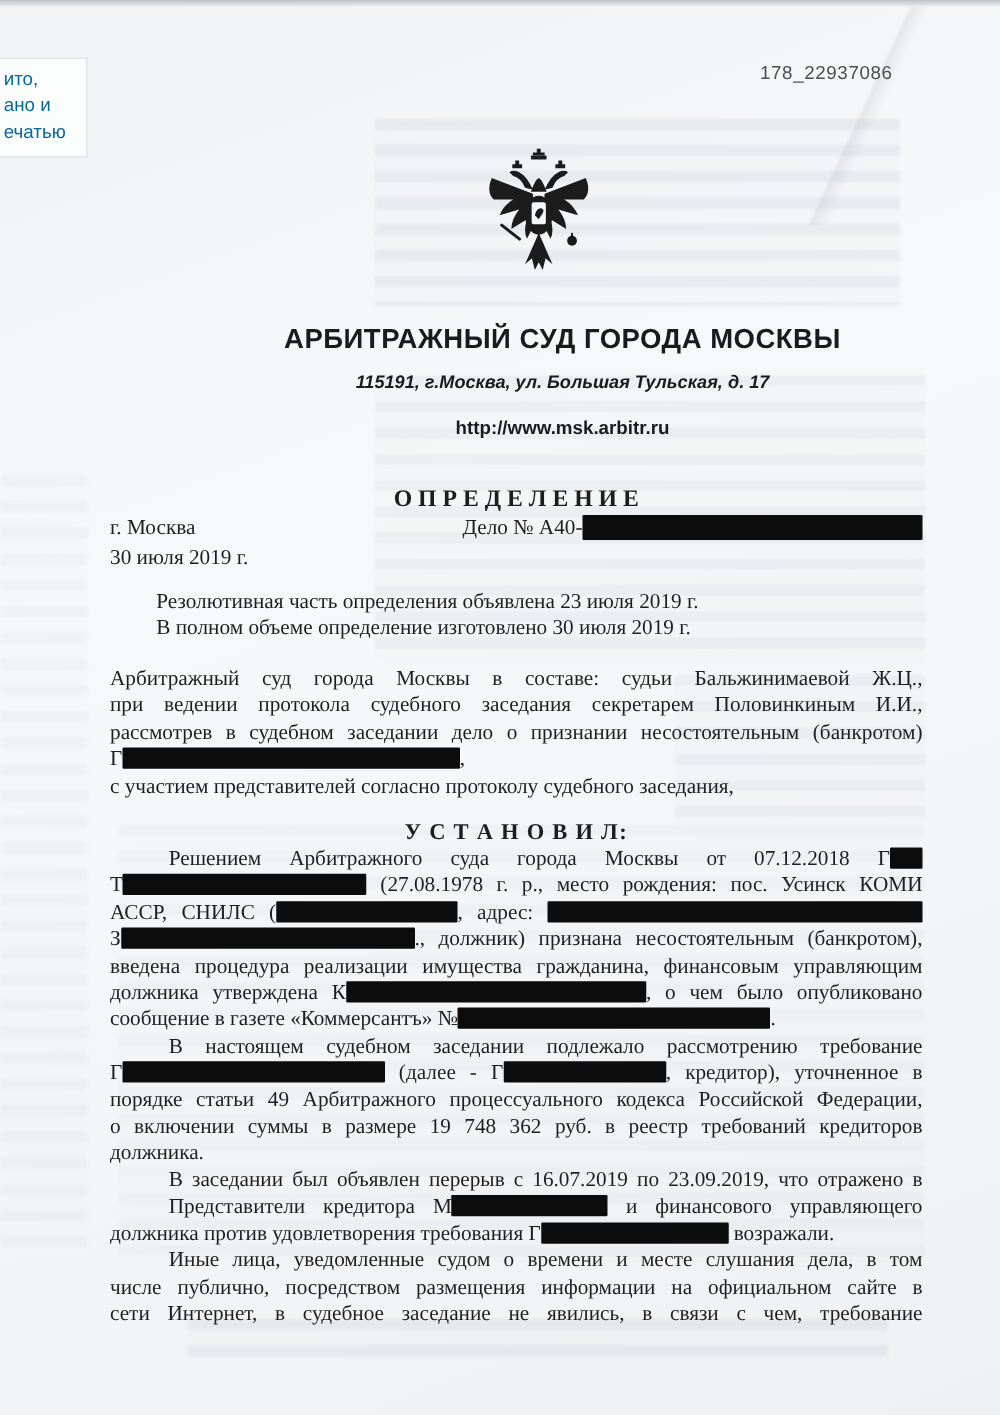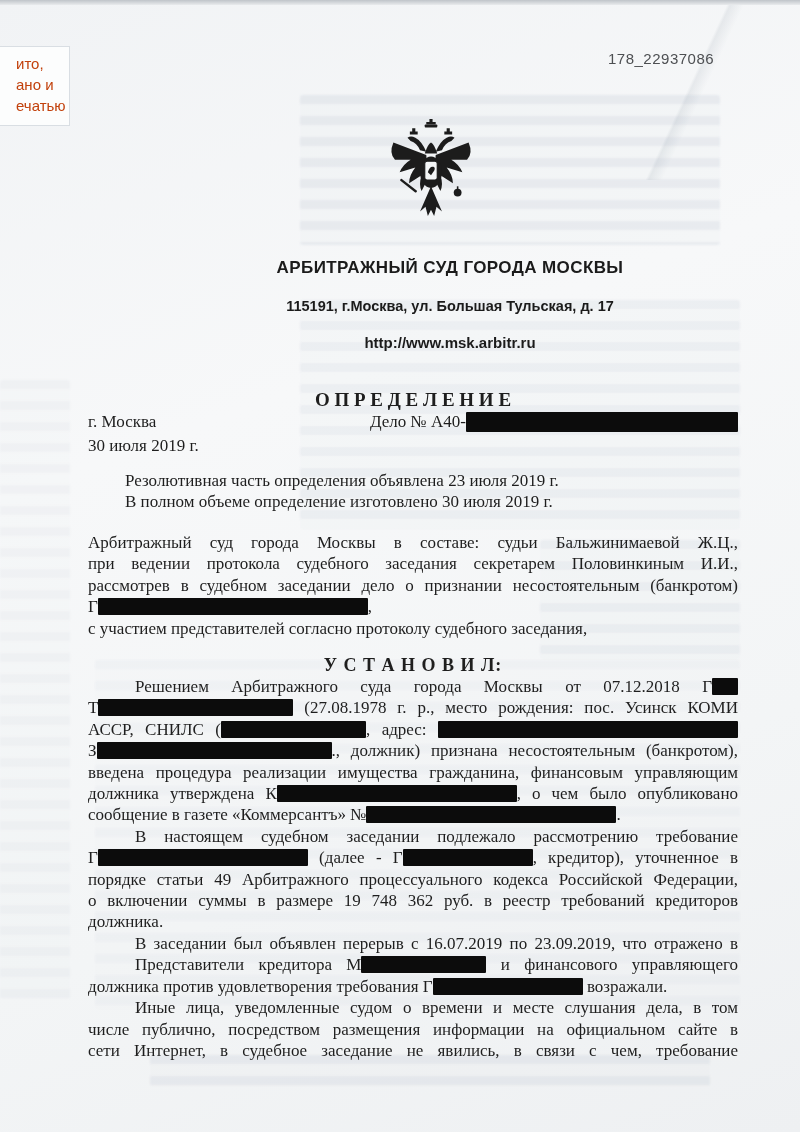--- a/index.html
+++ b/index.html
@@ -13,28 +13,28 @@
   .crease{position:absolute;top:0;right:0;width:260px;height:180px;z-index:1;
     background:linear-gradient(115deg,transparent 55%,rgba(160,170,180,.18) 56%,transparent 60%);}
   
   .ghost{position:absolute;z-index:1;pointer-events:none;border-radius:3px;
     background:repeating-linear-gradient(180deg,rgba(110,132,160,.10) 0 9px,rgba(110,132,160,.015) 9px 21px);
     filter:blur(1.3px);}
   
   .stamp{position:absolute;left:0;top:46px;width:70px;height:80px;z-index:4;
     background:#fcfdfd;border:1px solid #d9dee3;border-left:none;
     font-family:"Liberation Sans","DejaVu Sans",sans-serif;font-size:15px;line-height:21px;
-    color:#c2410c;padding:6px 0 0 16px;box-sizing:border-box;}
+    color:#0369a1;padding:6px 0 0 3px;box-sizing:border-box;}
   .scan-id{position:absolute;left:608px;top:50px;z-index:4;
     font-family:"Liberation Sans","DejaVu Sans",sans-serif;font-size:15px;color:#4d4f52;letter-spacing:.5px;}
   .emblem{position:absolute;left:384px;top:114px;z-index:4;}
   .hdr{position:absolute;left:130px;width:640px;text-align:center;z-index:4;
     font-family:"Liberation Sans","DejaVu Sans",sans-serif;font-weight:bold;color:#1b1b1b;}
-  .hdr.court{top:258px;font-size:17px;letter-spacing:.4px;}
-  .hdr.addr{top:298px;font-size:14.5px;}
+  .hdr.court{top:258px;font-size:22px;letter-spacing:.4px;}
+  .hdr.addr{top:298px;font-size:14.5px;font-style:italic;}
   .hdr.site{top:334px;font-size:15px;}
   .col{position:absolute;left:88px;width:650px;z-index:4;}
   .title{top:389px;text-align:center;font-size:19px;font-weight:bold;}
   .case-row{top:412px;display:flex;justify-content:space-between;align-items:center;font-size:17px;}
   .case-right{display:flex;align-items:flex-end;}
   .date-row{top:436px;font-size:17px;}
   .blocklines{font-size:17px;line-height:21.4px;}
   .announced{top:470px;margin-left:37px;}
   .composition{top:532px;}
   .ustanovil{top:655px;text-align:center;font-size:18px;font-weight:bold;letter-spacing:1px;}

